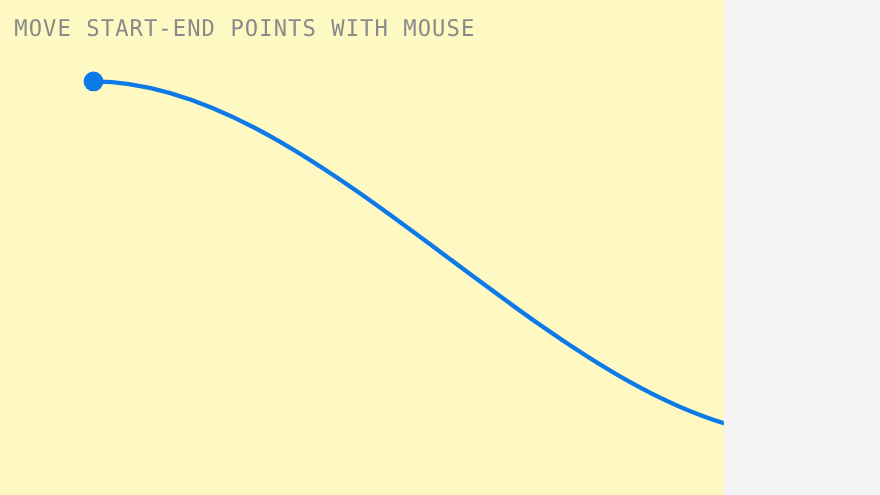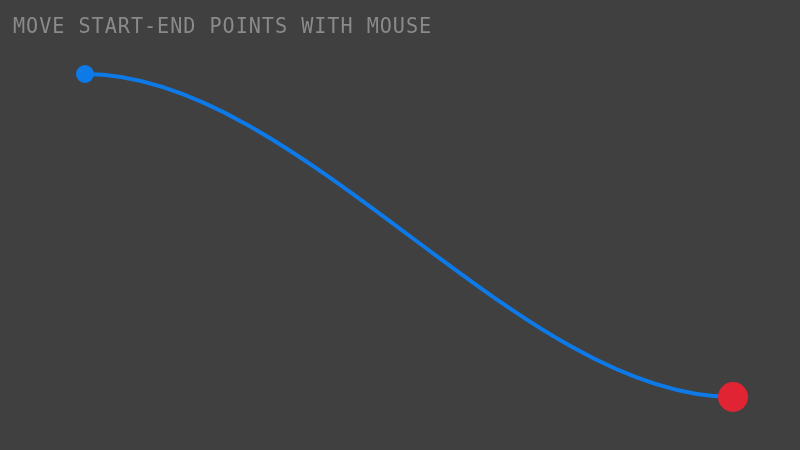--- a/index.html
+++ b/index.html
@@ -48,21 +48,21 @@
     stroke-linecap: round;
     stroke-linejoin: round;
   }
   .handle {
     cursor: pointer;
   }
 </style>
 </head>
 <body style="background: rgb(244, 244, 244);">
 
-<div id="app" style="width: 800px; height: 450px; background: #404040;">
+<div id="app" style="width: 658px; height: 450px; background: #fef9c3;">
 
   <h1 id="title" style="color: rgb(138, 138, 138);">MOVE START-END POINTS WITH MOUSE</h1>
 
   <svg id="canvas-stage" viewBox="0 0 800 450" width="800" height="450" xmlns="http://www.w3.org/2000/svg">
 
     <path class="curve-path" d="M 85 74 C 300 74 518 397 733 397" stroke="#0d7ae8" stroke-width="4"></path>
 
     <circle class="handle" cx="85" cy="74" r="9" fill="#0d7ae8"></circle>
 
     <circle class="handle" cx="733" cy="397" r="15" fill="#e02434"></circle>

